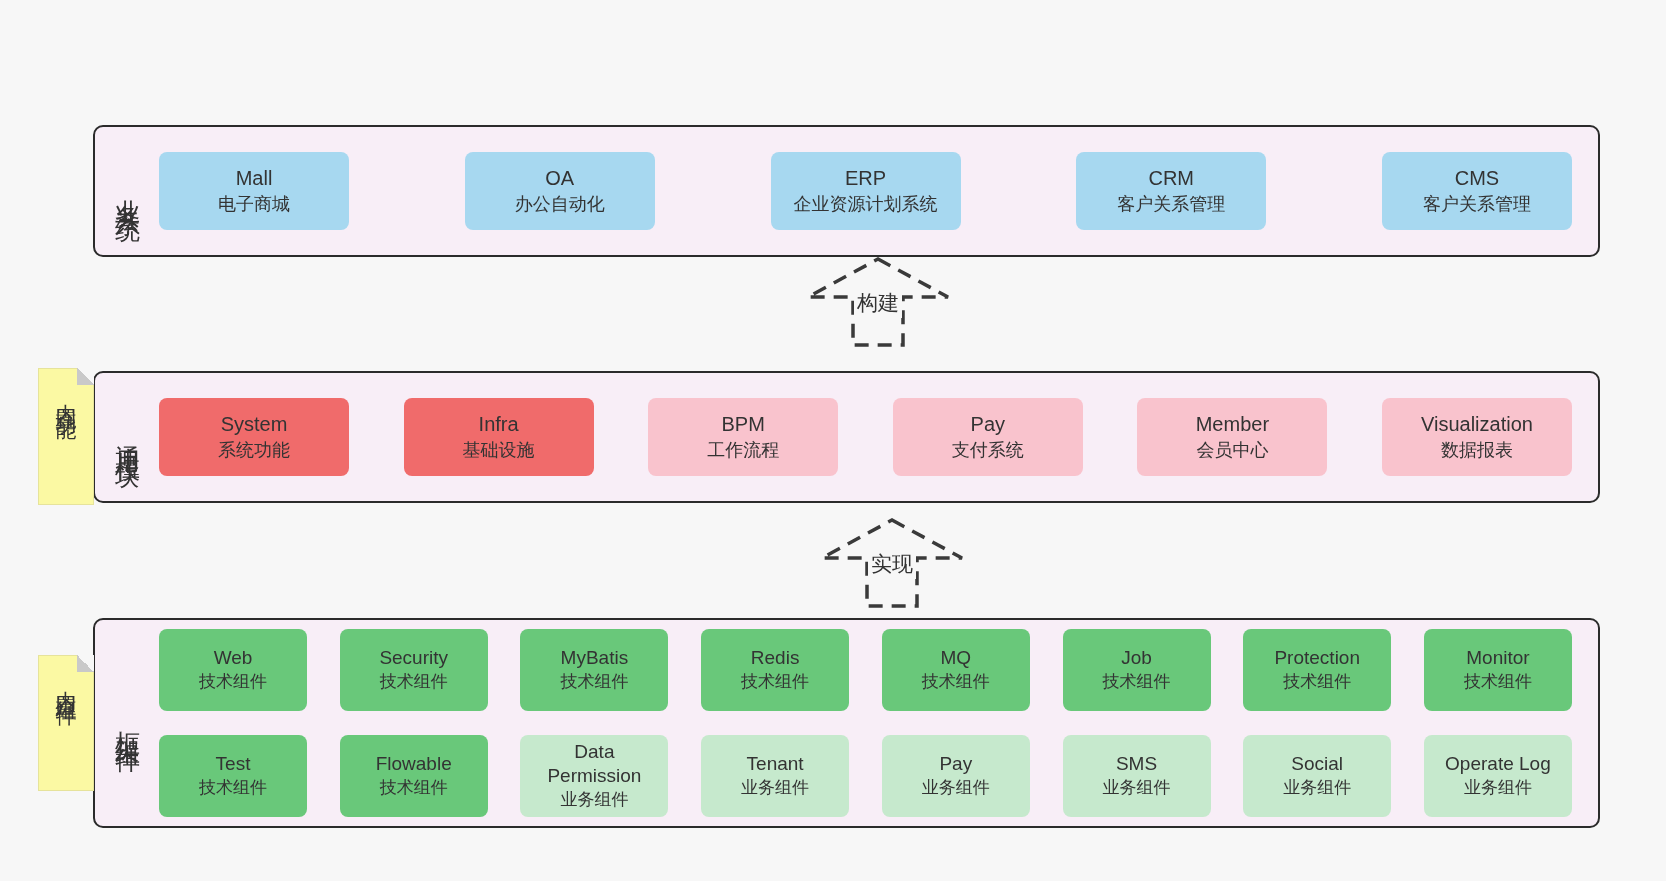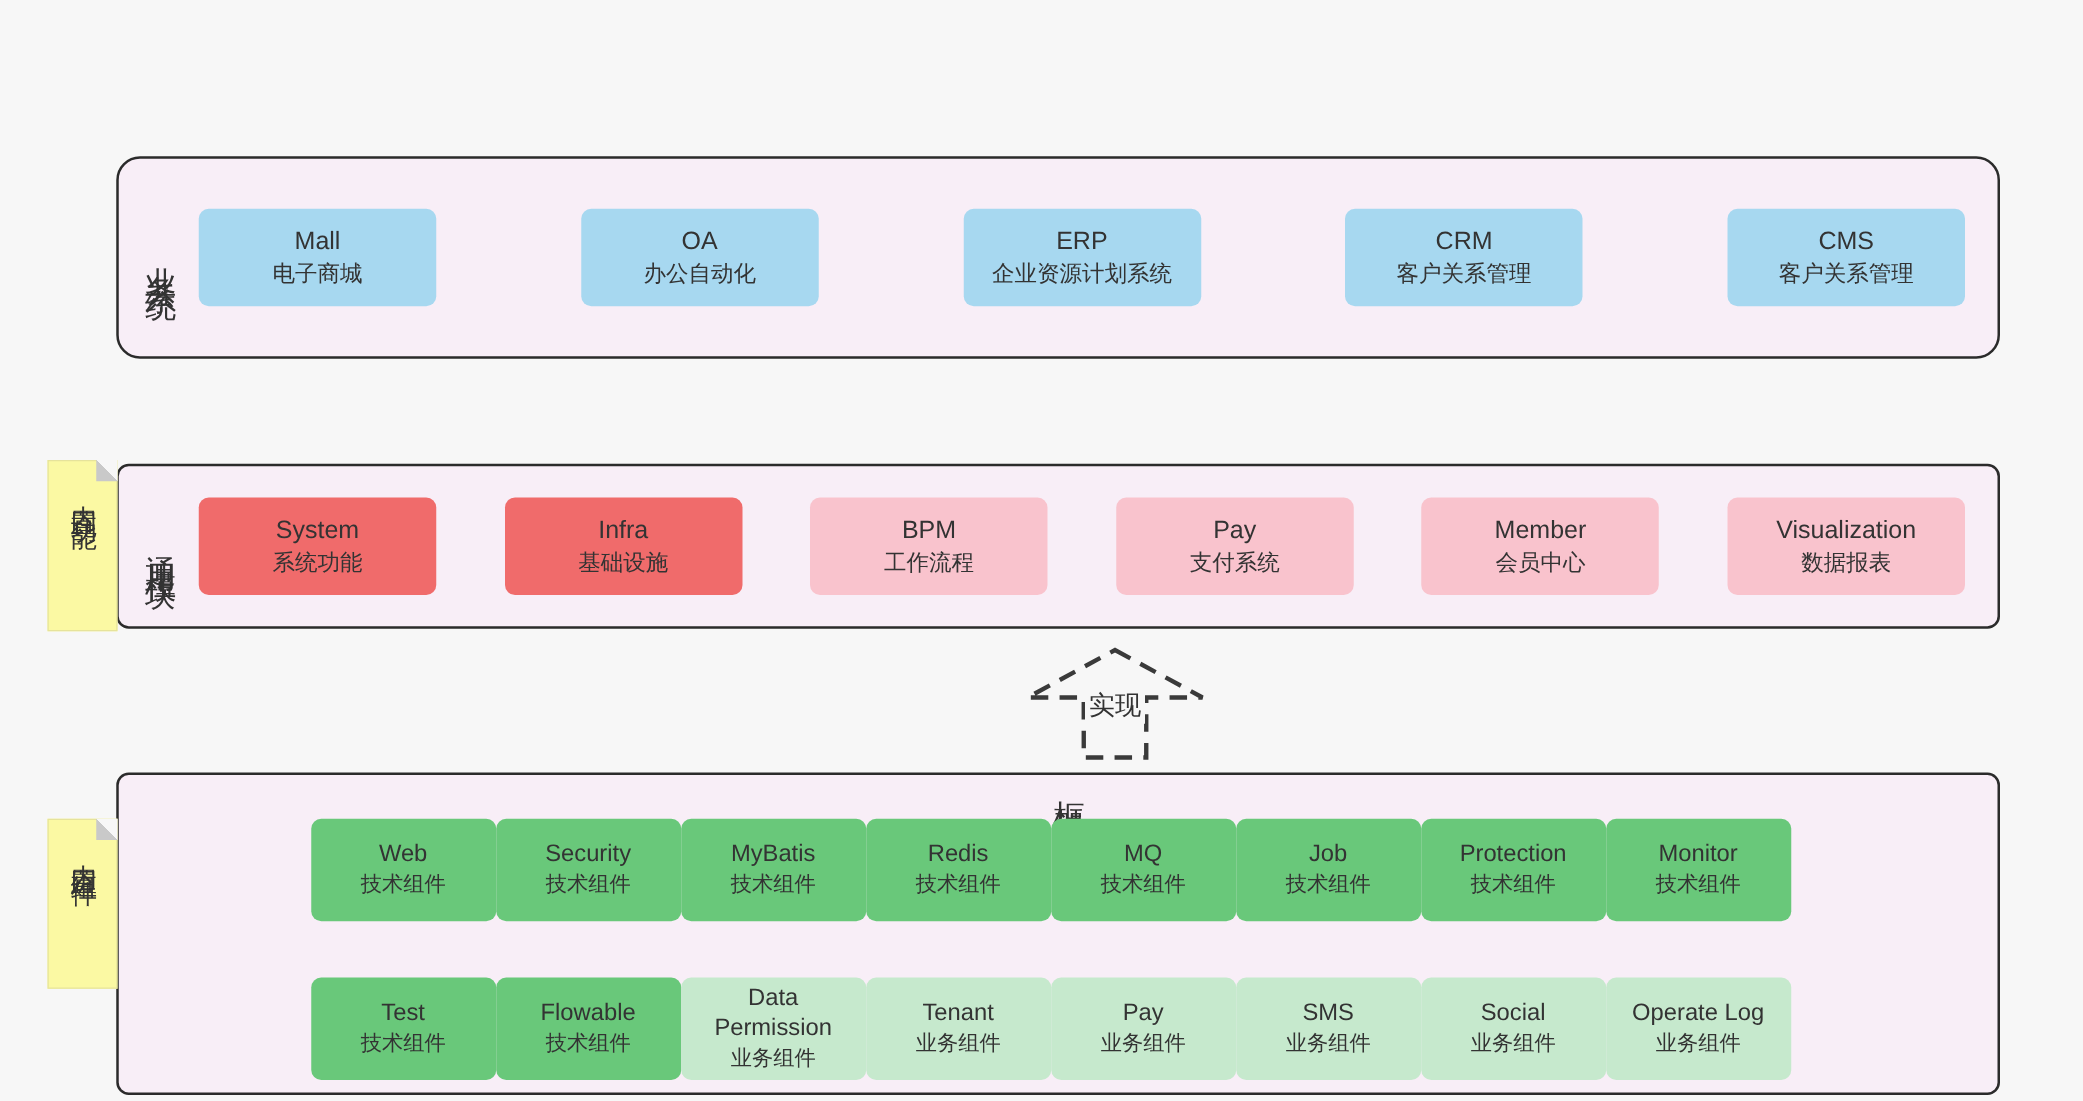--- a/index.html
+++ b/index.html
@@ -17,23 +17,23 @@
     position:absolute;
     left:93px; width:1507px;
     box-sizing:border-box;
     background: var(--band-bg, #f8eef7);
     border:2px solid var(--border, #2b2b2b);
     border-radius:10px;
     display:flex;
     align-items:center;
     z-index:1;
   }
-  .band-top    { top:125px; height:162px;border-radius:19px; }
+  .band-top    { top:125px; height:132px; }
   .band-mid    { top:371px; height:132px; }
-  .band-bottom { top:618px; height:258px;flex-direction:column; }
+  .band-bottom { top:618px; height:210px; }
 
   .band-label {
     writing-mode: vertical-lr;
     text-orientation: upright;
     font-size:25px;
     color:#333;
     letter-spacing:6px;
     margin-left:16px;
     width:34px;
     text-align:center;
@@ -152,20 +152,26 @@
           <div class="box-title">CRM</div>
           <div class="box-subtitle">客户关系管理</div>
         </div>
         <div class="box blue">
           <div class="box-title">CMS</div>
           <div class="box-subtitle">客户关系管理</div>
         </div>
       </div>
   </section>
 
+  <div class="arrow arrow-1">
+    <svg viewBox="0 0 150 92">
+      <path d="M75 3 L145 41 L100 41 L100 89 L50 89 L50 41 L5 41 Z" fill="none" stroke="#3a3a3a" stroke-width="3.5" stroke-dasharray="14 9" stroke-linejoin="miter"></path>
+    </svg>
+    <span class="arrow-label">构建</span>
+  </div>
 
   <section class="band band-mid">
     <div class="band-label">通用模块</div>
     <div class="boxes-row">
         <div class="box red">
           <div class="box-title">System</div>
           <div class="box-subtitle">系统功能</div>
         </div>
         <div class="box red">
           <div class="box-title">Infra</div>

